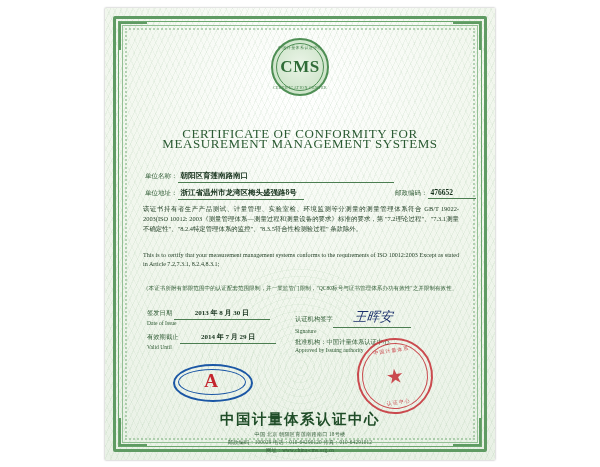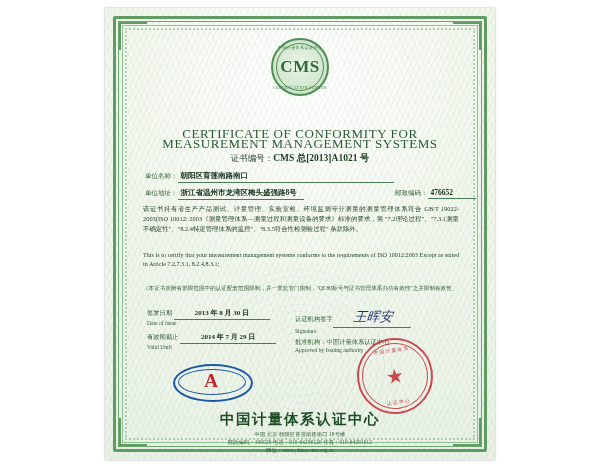--- a/index.html
+++ b/index.html
@@ -377,23 +377,20 @@
       <div class="ring"></div>
       <div class="ring2"></div>
       <div class="arc-top">中国计量体系认证中心</div>
       <div class="cms">CMS</div>
       <div class="arc-bot">CERTIFICATION CENTER</div>
     </div>
 
     <div id="title-en1">CERTIFICATE OF CONFORMITY FOR</div>
     <div id="title-en2">MEASUREMENT MANAGEMENT SYSTEMS</div>
 
-    <div id="cert-no">
-      <span>证书编号：</span><b>CMS 总[2013]A1021 号</b>
-    </div>
 
     <div class="field" id="row-company">
       <span class="lbl">单位名称：</span><span class="val wide">朝阳区育莲南路南口</span>
     </div>
 
     <div class="field" id="row-address">
       <span class="lbl">单位地址：</span><span class="val med">浙江省温州市龙湾区梅头盛强路8号</span>
     </div>
 
     <div class="field" id="row-zip">

